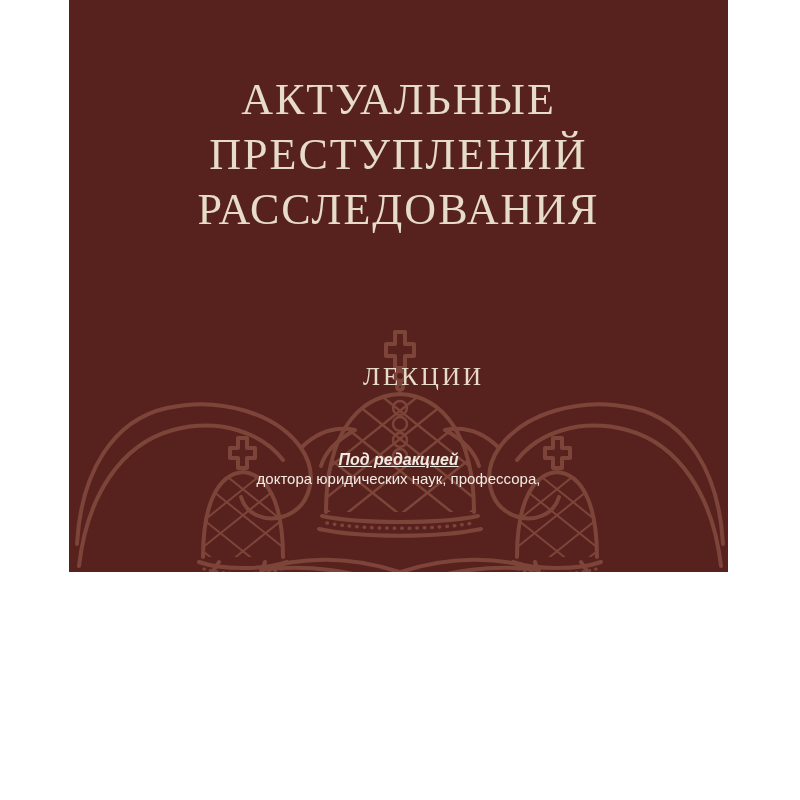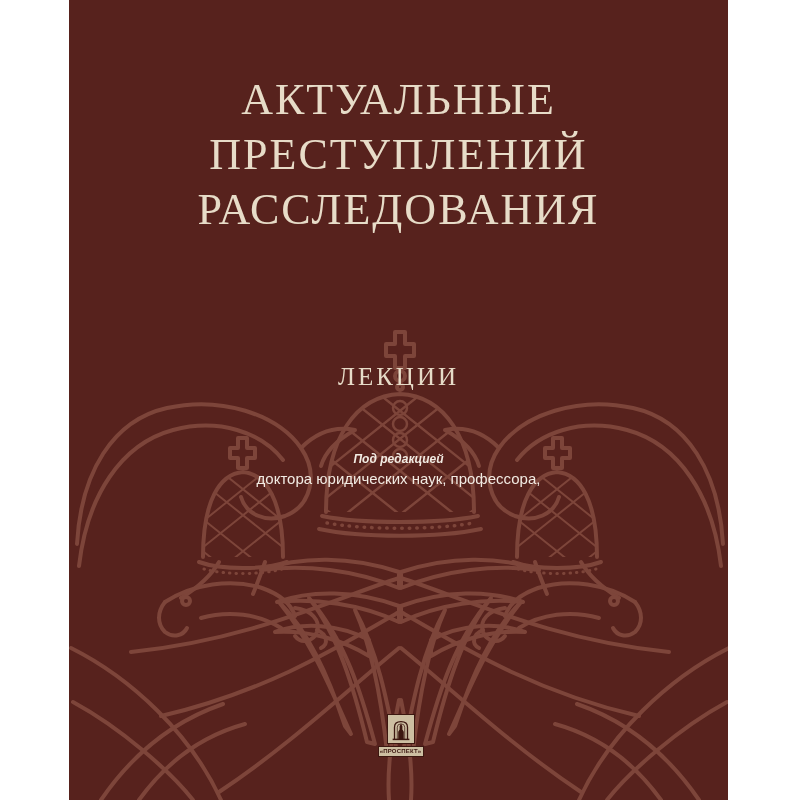--- a/index.html
+++ b/index.html
@@ -5,21 +5,21 @@
   html,body{margin:0;padding:0;}
   .page{
     position:relative;
     width:800px;height:800px;
     background:var(--page-bg,#ffffff);
     overflow:hidden;
     font-family:"Liberation Sans",sans-serif;
   }
   .cover{
     position:absolute;left:69px;top:0;
-    width:659px;height:800px;
+    width:659px;height:572px;
     background:var(--cover-bg,#57221d);
     overflow:hidden;
   }
   .eagle{
     position:absolute;left:0;top:0;width:659px;height:800px;
     display:block;
   }
   .wm{
     stroke:var(--watermark-line,#7d453a);
     fill:none;stroke-width:4;stroke-linecap:round;stroke-linejoin:round;
@@ -31,28 +31,29 @@
     font-size:44px;line-height:55px;
     letter-spacing:2px;
     color:var(--title-text,#e7dcc8);
   }
   .subtitle{
     position:absolute;left:0;top:362px;width:100%;
     text-align:center;z-index:3;
     font-family:"Liberation Serif",serif;
     font-size:25px;line-height:30px;letter-spacing:3px;
     color:var(--title-text,#e7dcc8);
+    padding-left:25px;
   }
   .byline{
     position:absolute;left:0;top:450px;width:100%;
     text-align:center;z-index:3;
     font-size:15px;line-height:19px;
     color:var(--byline-text,#f2ebe3);
   }
-  .byline .b1{font-weight:bold;font-style:italic;font-size:12px;}
+  .byline .b1{font-weight:bold;font-style:italic;font-size:16px;text-decoration:underline;}
   .byline .name{font-weight:bold;}
   .logo{
     position:absolute;left:0;top:714px;width:100%;
     z-index:3;display:flex;flex-direction:column;align-items:center;
   }
   .logo-mark{
     width:28px;height:30px;margin-left:4px;
     background:var(--logo-beige,#cdbfa2);
     border:1px solid var(--logo-dark,#3c1710);
     box-sizing:border-box;

